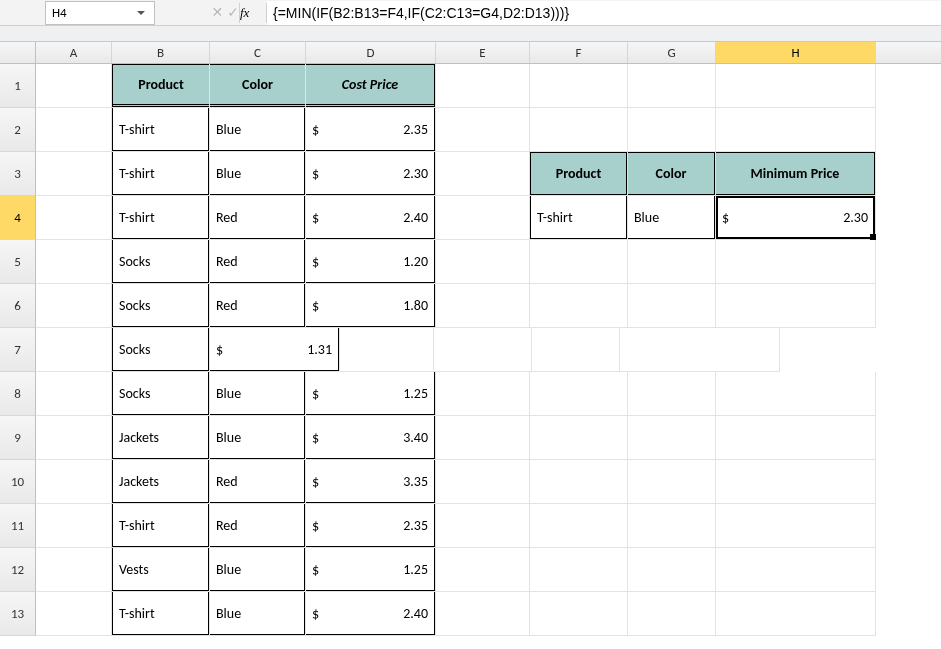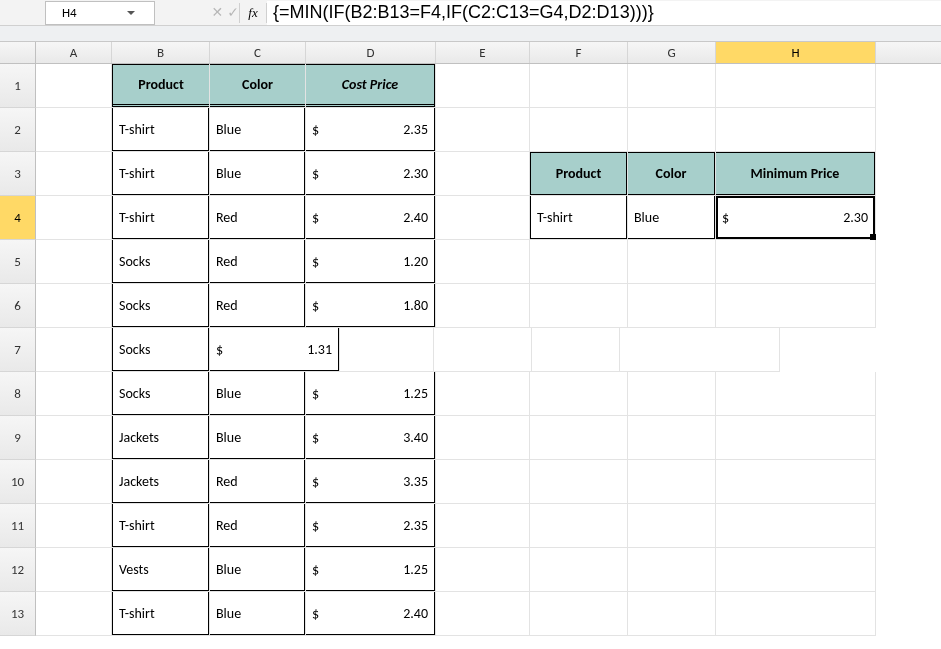--- a/index.html
+++ b/index.html
@@ -18,21 +18,21 @@
     background: #f3f3f3;
   }
   .name-box {
     width: 110px;
     height: 24px;
     background: #fff;
     border: 1px solid #c0c0c0;
     margin: 0 4px 0 45px;
     display: flex;
     align-items: center;
-    padding: 0 16px;
+    padding: 0 6px;
     font-size: 13px;
   }
   .name-dropdown {
     margin-left: auto;
     width: 14px;
     height: 14px;
     display: flex;
     align-items: center;
     justify-content: center;
   }
@@ -41,32 +41,32 @@
     display: flex;
     align-items: center;
     justify-content: flex-end;
     gap: 4px;
   }
   .fx-label {
     width: 28px;
     font-style: italic;
     font-family: "Times New Roman", serif;
     font-size: 13px;
-    text-align: center;
+    text-align: left;
     border-left: 1px solid #d0d0d0;
     border-right: 1px solid #d0d0d0;
     padding: 2px 0;
   }
   .formula-input {
     flex: 1;
     height: 24px;
     padding: 0 6px;
     border: none;
     background: #fff;
-    font-size: 18px;
+    font-size: 14px;
     outline: none;
   }
   .spacer-bar {
     height: 16px;
     background: #eef0f2;
     border-bottom: 1px solid #c8c8c8;
   }
 
   .grid {
     position: relative;

